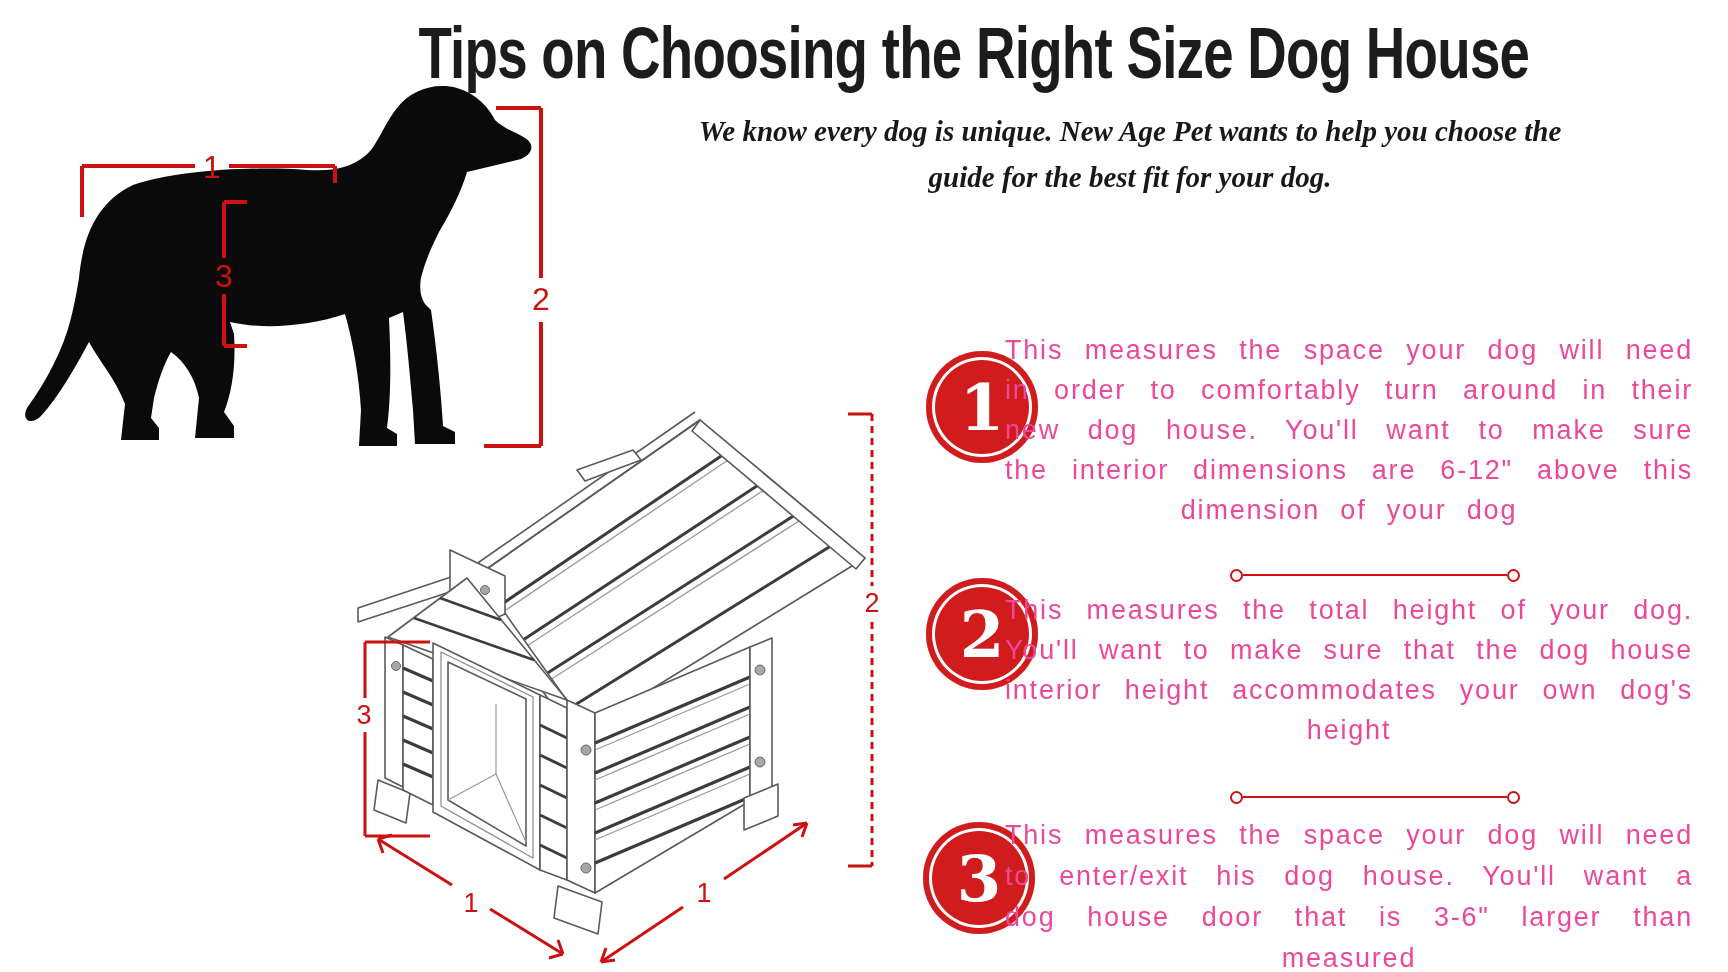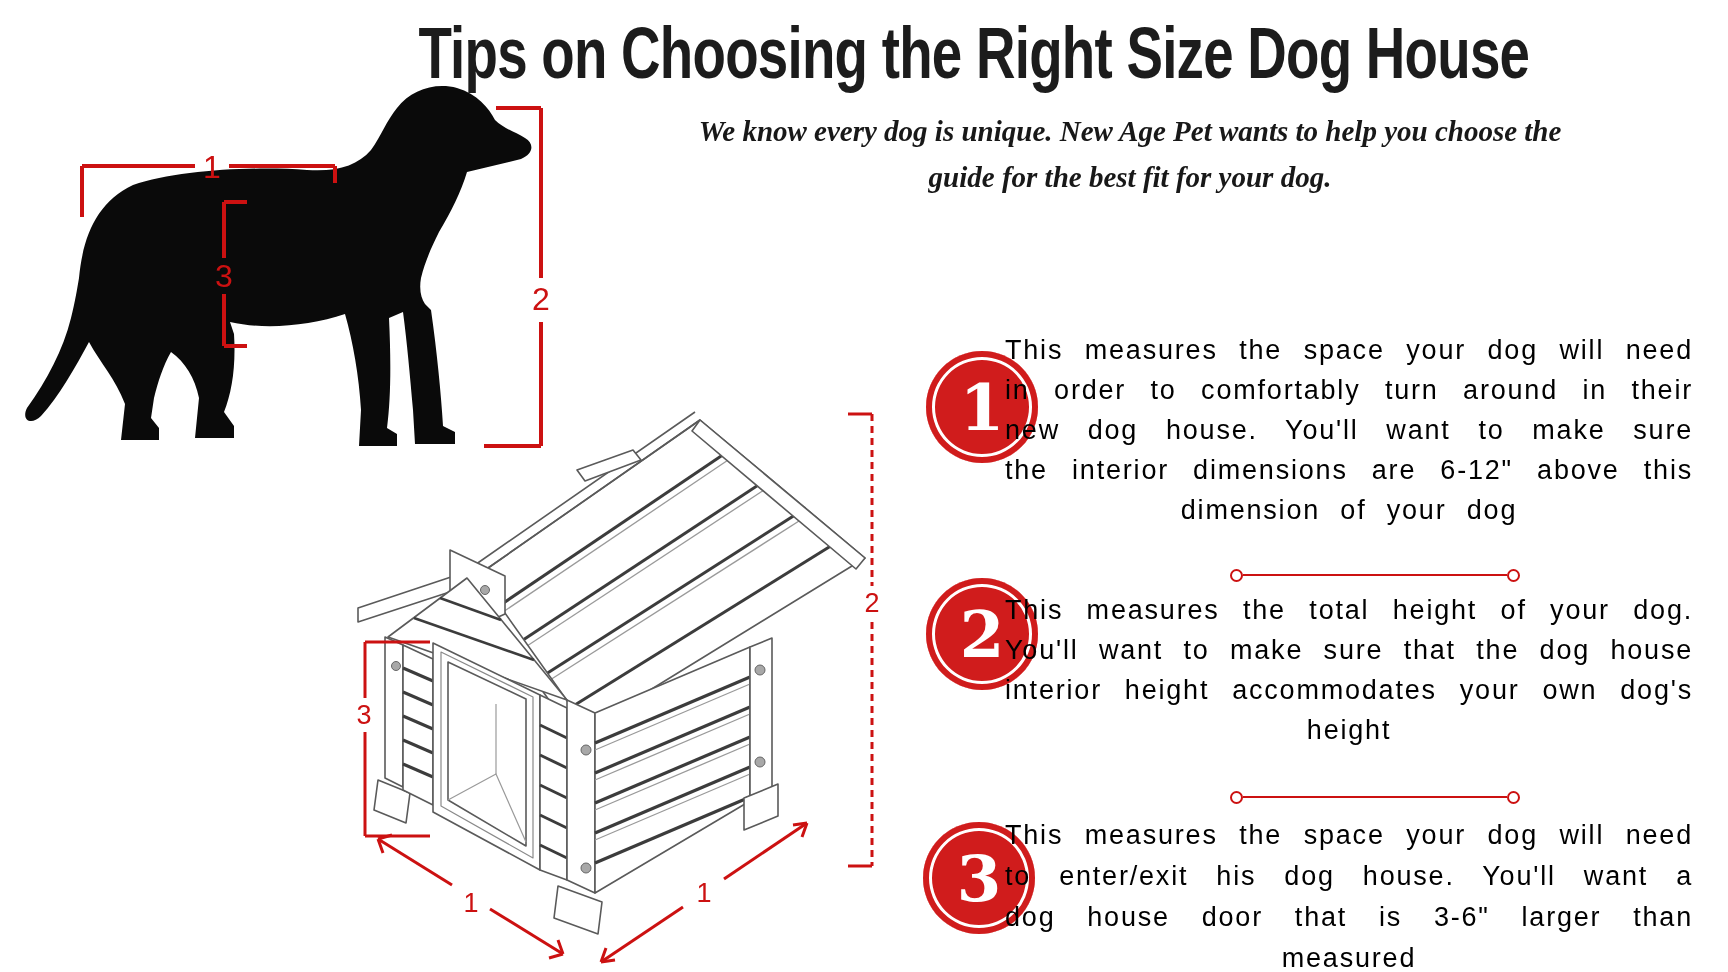--- a/index.html
+++ b/index.html
@@ -27,21 +27,21 @@
   
   .badge {
     position:absolute; width:112px; height:112px; border-radius:50%;
     background:#d01c1c; color:#ffffff;
     box-shadow: inset 0 0 0 6px #d01c1c, inset 0 0 0 9px #ffffff;
     display:flex; align-items:center; justify-content:center;
     font-family:"DejaVu Serif", serif; font-weight:bold; font-size:64px;
   }
   .tip-text {
     position:absolute; left:1005px; width:688px;
-    font-size:27px; color:#000000; line-height:40px;
+    font-size:27px; color:#ec4899; line-height:40px;
     letter-spacing:1.8px; word-spacing:11px;
     text-align:justify; text-align-last:center;
   }
   .divider {
     position:absolute; left:1230px; width:290px; height:14px;
     display:flex; align-items:center;
   }
   .divider .dot {
     width:13px; height:13px; border:2.5px solid #cc1111; border-radius:50%;
     background:#fff; flex:0 0 auto;

